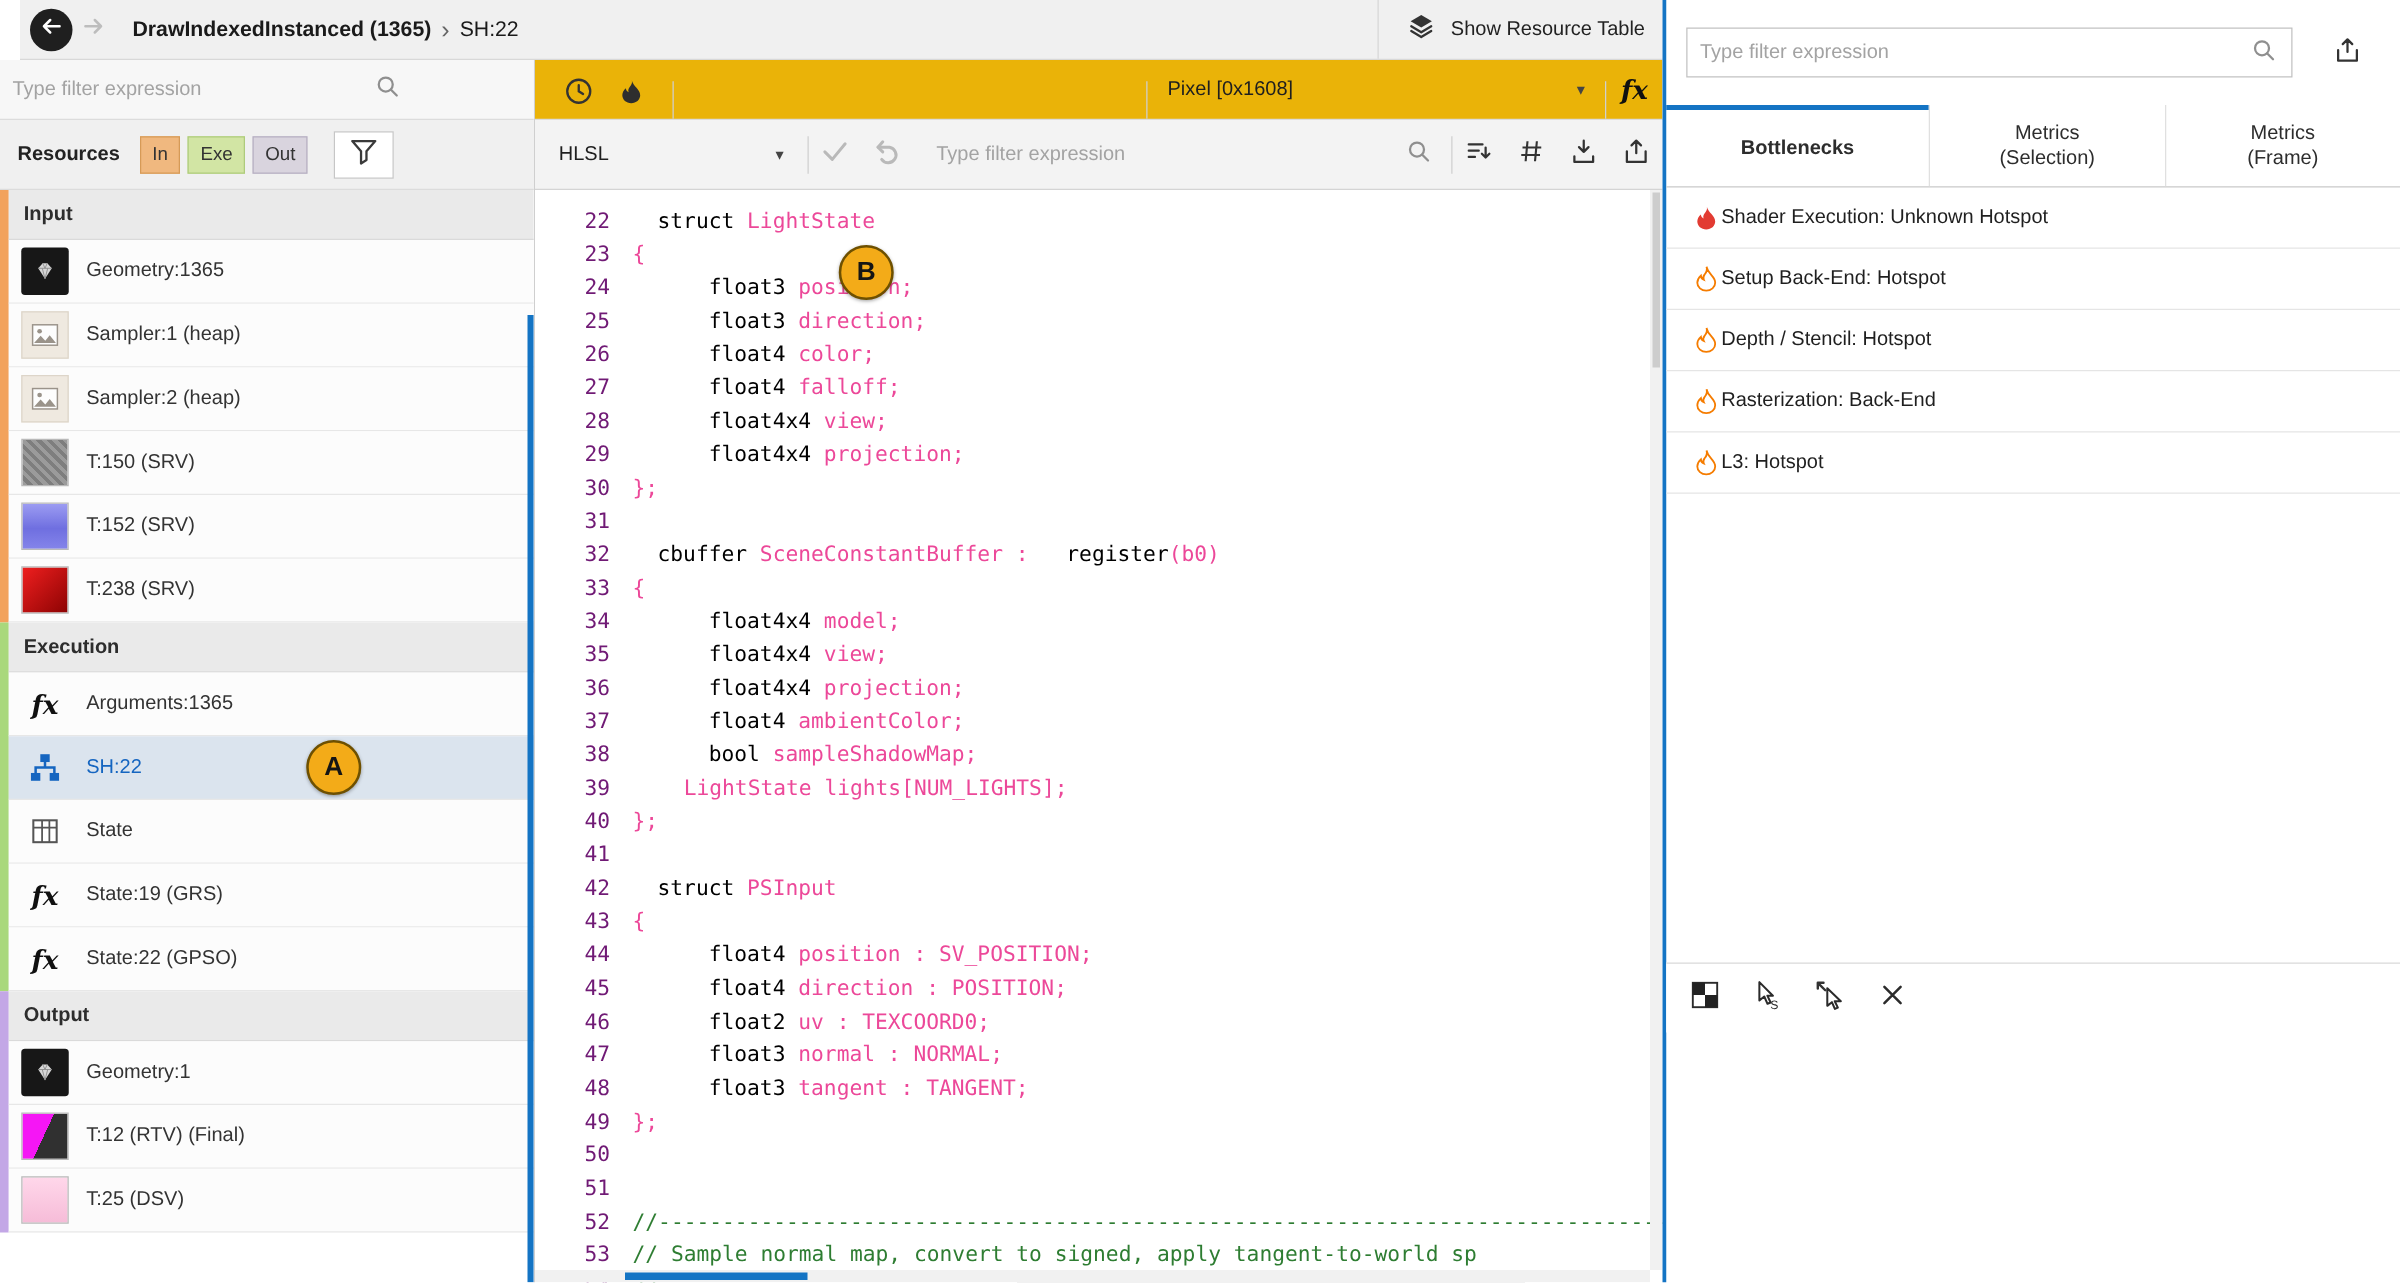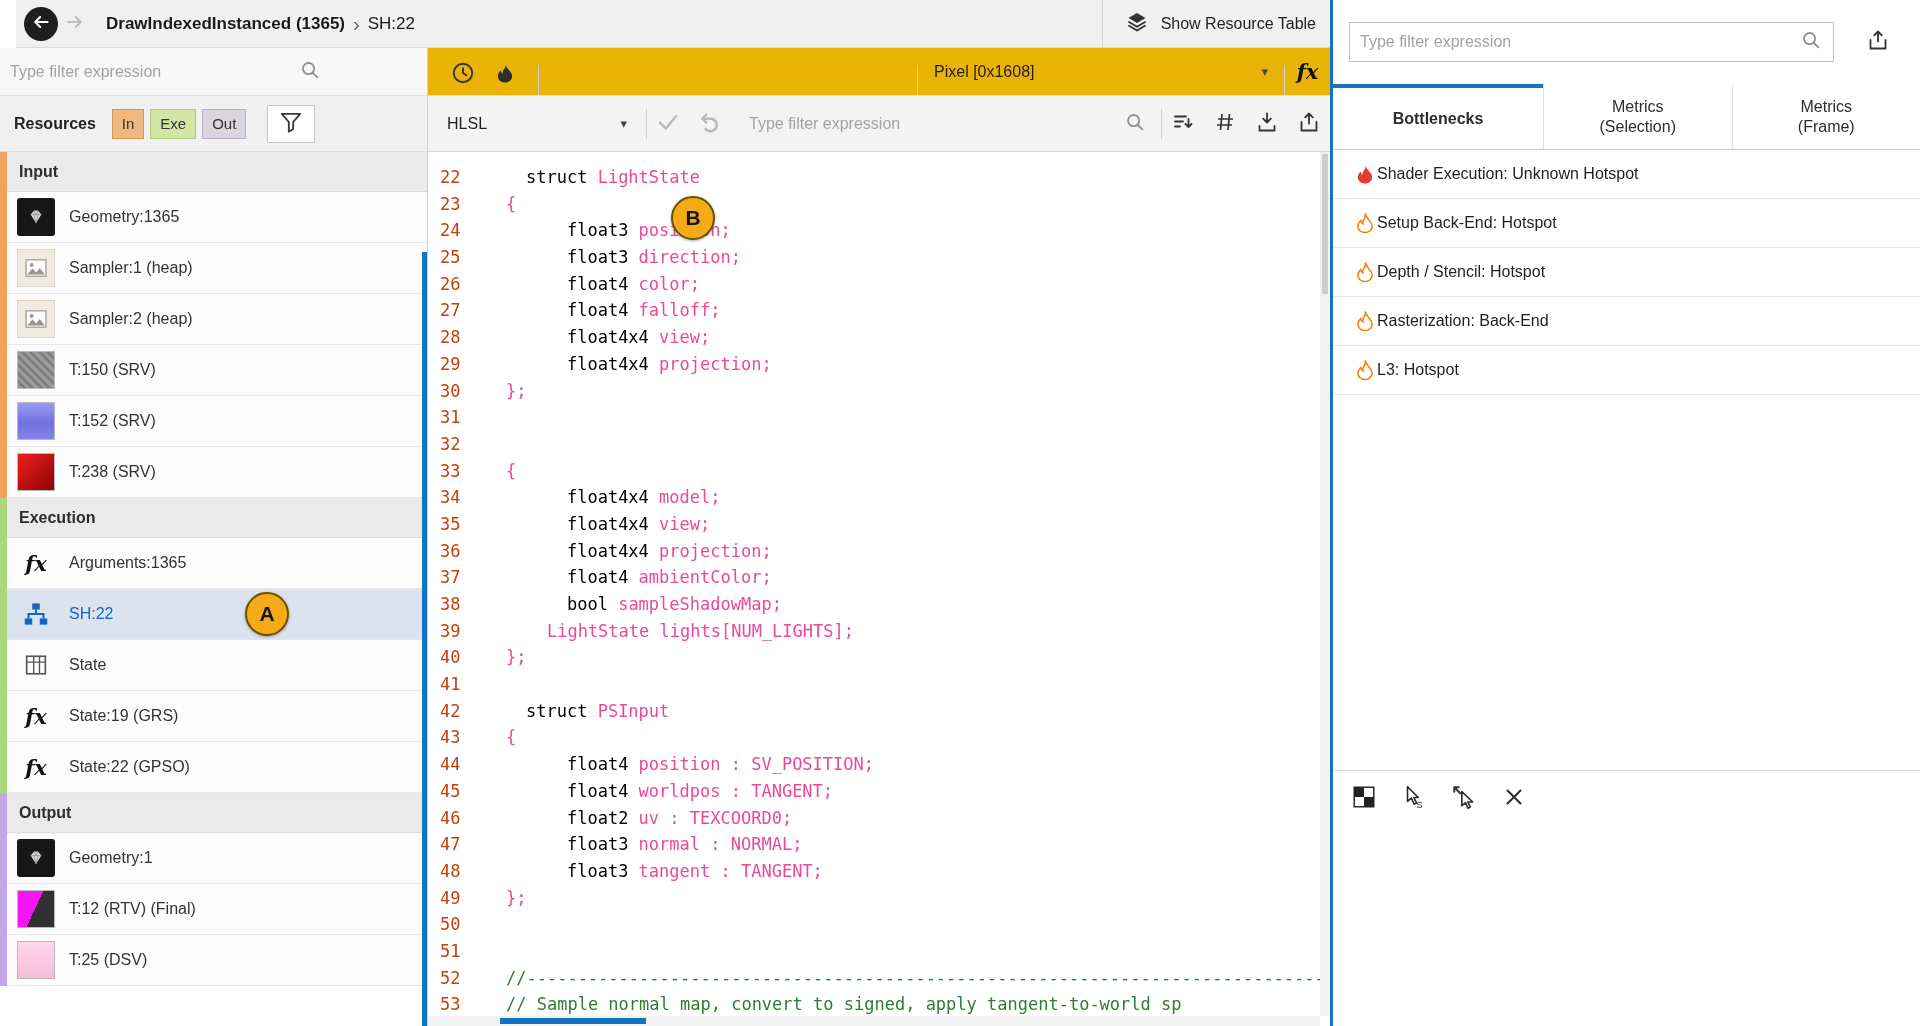--- a/index.html
+++ b/index.html
@@ -70,21 +70,21 @@
   .pixel-dd .dd-label{flex:1;}
   .chev{color:#444;font-size:13px;}
   .fx-btn{width:45px;height:100%;display:flex;align-items:center;justify-content:center;}
   .lang-dd{width:218px;height:100%;display:flex;align-items:center;padding:0 19px;font-size:16px;color:#1f1f1f;}
   .lang-dd .dd-label{flex:1;}
   .mtb2 input{flex:1;border:none;background:transparent;outline:none;font-size:16px;color:#333;
     font-family:"Liberation Sans",sans-serif;padding-left:18px;}
   .code-wrap{position:absolute;left:0;right:0;top:104px;bottom:0;background:#fff;overflow:hidden;
     font-family:"DejaVu Sans Mono",monospace;font-size:17px;padding:12px 0 0 12px;}
   .code-line{height:26.7px;line-height:26.7px;display:flex;white-space:pre;}
-  .ln{width:48px;color:#c2410c;flex:none;margin-right:18px;
+  .ln{width:48px;text-align:right;color:#701a75;flex:none;margin-right:18px;
     -webkit-user-select:none;user-select:none;}
   .code-text{white-space:pre;}
   .kw{color:#000000;margin-left:20px;}
   .cm{color:#2e7d32;}
   .pl{color:#ec4899;margin-top:12px;}
   .marker-b{position:absolute;left:243px;top:44px;width:44px;height:44px;border-radius:50%;background:#f3ab18;
     border:2px solid #6e5000;display:flex;align-items:center;justify-content:center;font-family:"Liberation Sans",sans-serif;
     font-weight:bold;font-size:21px;color:#151515;box-shadow:0 1px 3px rgba(0,0,0,.35);z-index:5;}
   .code-vscroll{position:absolute;right:0;top:0;bottom:10px;width:10px;background:#f1f1f1;}
   .code-vthumb{position:absolute;left:2px;right:2px;top:2px;height:140px;background:#cdcdcd;}
@@ -367,34 +367,34 @@
           <div class="code-line"><span class="ln">22</span><span class="code-text"><span class="kw">struct</span><span class="pl"> LightState</span></span></div>
           <div class="code-line"><span class="ln">23</span><span class="code-text"><span class="pl">{</span></span></div>
           <div class="code-line"><span class="ln">24</span><span class="code-text"><span class="pl">    </span><span class="kw">float3</span><span class="pl"> position;</span></span></div>
           <div class="code-line"><span class="ln">25</span><span class="code-text"><span class="pl">    </span><span class="kw">float3</span><span class="pl"> direction;</span></span></div>
           <div class="code-line"><span class="ln">26</span><span class="code-text"><span class="pl">    </span><span class="kw">float4</span><span class="pl"> color;</span></span></div>
           <div class="code-line"><span class="ln">27</span><span class="code-text"><span class="pl">    </span><span class="kw">float4</span><span class="pl"> falloff;</span></span></div>
           <div class="code-line"><span class="ln">28</span><span class="code-text"><span class="pl">    </span><span class="kw">float4x4</span><span class="pl"> view;</span></span></div>
           <div class="code-line"><span class="ln">29</span><span class="code-text"><span class="pl">    </span><span class="kw">float4x4</span><span class="pl"> projection;</span></span></div>
           <div class="code-line"><span class="ln">30</span><span class="code-text"><span class="pl">};</span></span></div>
           <div class="code-line"><span class="ln">31</span><span class="code-text"></span></div>
-          <div class="code-line"><span class="ln">32</span></div>
+          <div class="code-line"><span class="ln">32</span><span class="code-text"><span class="kw">cbuffer</span><span class="pl"> SceneConstantBuffer : </span><span class="kw">register</span><span class="pl">(b0)</span></span></div>
           <div class="code-line"><span class="ln">33</span><span class="code-text"><span class="pl">{</span></span></div>
           <div class="code-line"><span class="ln">34</span><span class="code-text"><span class="pl">    </span><span class="kw">float4x4</span><span class="pl"> model;</span></span></div>
           <div class="code-line"><span class="ln">35</span><span class="code-text"><span class="pl">    </span><span class="kw">float4x4</span><span class="pl"> view;</span></span></div>
           <div class="code-line"><span class="ln">36</span><span class="code-text"><span class="pl">    </span><span class="kw">float4x4</span><span class="pl"> projection;</span></span></div>
           <div class="code-line"><span class="ln">37</span><span class="code-text"><span class="pl">    </span><span class="kw">float4</span><span class="pl"> ambientColor;</span></span></div>
           <div class="code-line"><span class="ln">38</span><span class="code-text"><span class="pl">    </span><span class="kw">bool</span><span class="pl"> sampleShadowMap;</span></span></div>
           <div class="code-line"><span class="ln">39</span><span class="code-text"><span class="pl">    LightState lights[NUM_LIGHTS];</span></span></div>
           <div class="code-line"><span class="ln">40</span><span class="code-text"><span class="pl">};</span></span></div>
           <div class="code-line"><span class="ln">41</span><span class="code-text"></span></div>
           <div class="code-line"><span class="ln">42</span><span class="code-text"><span class="kw">struct</span><span class="pl"> PSInput</span></span></div>
           <div class="code-line"><span class="ln">43</span><span class="code-text"><span class="pl">{</span></span></div>
           <div class="code-line"><span class="ln">44</span><span class="code-text"><span class="pl">    </span><span class="kw">float4</span><span class="pl"> position : SV_POSITION;</span></span></div>
-          <div class="code-line"><span class="ln">45</span><span class="code-text"><span class="pl">    </span><span class="kw">float4</span><span class="pl"> worldpos : TANGENT;</span></span></div>
+          <div class="code-line"><span class="ln">45</span><span class="code-text"><span class="pl">    </span><span class="kw">float4</span><span class="pl"> direction : POSITION;</span></span></div>
           <div class="code-line"><span class="ln">46</span><span class="code-text"><span class="pl">    </span><span class="kw">float2</span><span class="pl"> uv : TEXCOORD0;</span></span></div>
           <div class="code-line"><span class="ln">47</span><span class="code-text"><span class="pl">    </span><span class="kw">float3</span><span class="pl"> normal : NORMAL;</span></span></div>
           <div class="code-line"><span class="ln">48</span><span class="code-text"><span class="pl">    </span><span class="kw">float3</span><span class="pl"> tangent : TANGENT;</span></span></div>
           <div class="code-line"><span class="ln">49</span><span class="code-text"><span class="pl">};</span></span></div>
           <div class="code-line"><span class="ln">50</span><span class="code-text"></span></div>
           <div class="code-line"><span class="ln">51</span><span class="code-text"></span></div>
           <div class="code-line"><span class="ln">52</span><span class="code-text"><span class="cm">//----------------------------------------------------------------------------------------------</span></span></div>
           <div class="code-line"><span class="ln">53</span><span class="code-text"><span class="cm">// Sample normal map, convert to signed, apply tangent-to-world sp</span></span></div>
           <div class="code-line"><span class="ln">54</span><span class="code-text"><span class="cm">//</span></span></div>
         </div>

